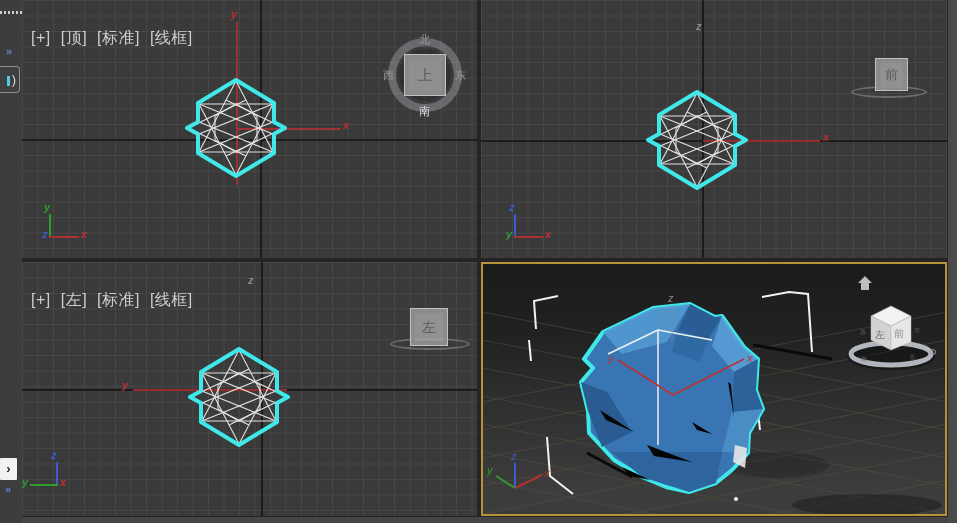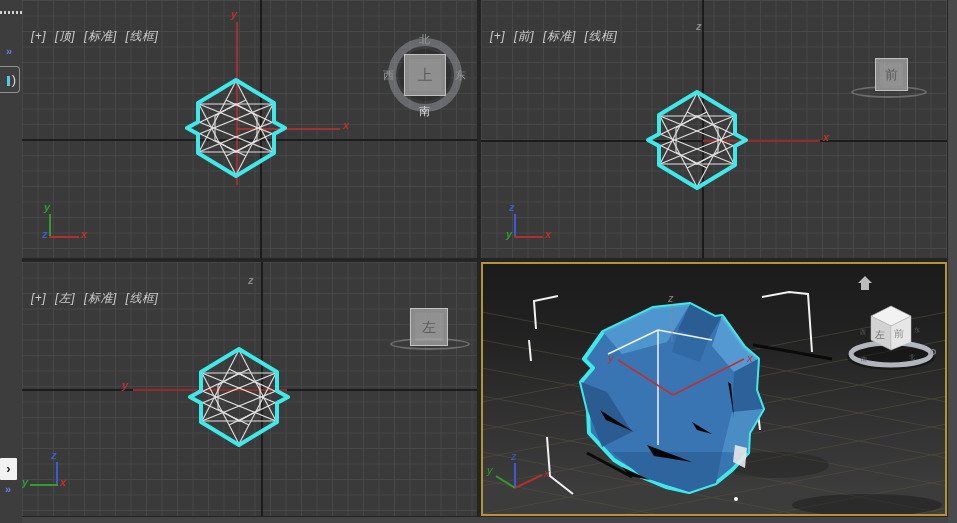--- a/index.html
+++ b/index.html
@@ -25,21 +25,21 @@
                       linear-gradient(to bottom,#474747 1px,transparent 1px);
      background-size:15.5px 15.5px;}
   .vp-top{left:22px;top:0;width:455px;height:258px;}
   .vp-front{left:481px;top:0;width:466px;height:258px;}
   .vp-left{left:22px;top:262px;width:455px;height:254px;}
   .vp-persp{left:481px;top:262px;width:466px;height:254px;box-sizing:border-box;
      border:2px solid #b49339;
      background:linear-gradient(#1b1b1b,#222 30%,#2f2f2f 55%,#3c3c3c 90%);}
   .vp svg.layer{position:absolute;left:0;top:0;}
   .vp-persp svg.layer{left:-1px;top:-2px;}
-  .vpmenu{position:absolute;left:9px;top:28px;font-size:12px;color:#cdcdcd;letter-spacing:.5px;white-space:nowrap;font-style:italic;}
+  .vpmenu{position:absolute;left:9px;top:28px;font-size:16px;color:#cdcdcd;letter-spacing:.5px;white-space:nowrap;}
   .vp-persp .vpmenu{left:10px;top:18px;}
   .vpmenu span{margin-right:5px;cursor:default;}
   .axl{position:absolute;font-size:11px;font-style:italic;font-weight:bold;}
   .red{color:#c03030;} .grn{color:#2f9e2f;} .blu{color:#3b5bd4;} .gry{color:#8a8a8a;}
   .tline{position:absolute;}
   
   .ring{position:absolute;border-radius:50%;box-sizing:border-box;}
   .cubeface{position:absolute;background:rgba(168,168,168,.8);border:1px solid rgba(212,212,212,.7);
      box-shadow:inset 0 0 0 4px rgba(135,135,135,.55);color:#5c5c5c;text-align:center;box-sizing:border-box;}
   .cdir{position:absolute;font-size:11px;color:#9a9a9a;}
@@ -121,26 +121,20 @@
     <svg class="layer" width="466" height="258">
       <line x1="222" y1="0" x2="222" y2="258" stroke="#121212" stroke-width="1.5"></line>
       <line x1="0" y1="141" x2="466" y2="141" stroke="#121212" stroke-width="1.5"></line>
       <line x1="222" y1="141" x2="339" y2="141" stroke="#c03030" stroke-width="1.5"></line>
       <g transform="translate(166,90)">
         <use href="#starwire"></use>
       </g>
     </svg>
     <span class="axl gry" style="left:215px;top:20px">z</span>
     <span class="axl red" style="left:342px;top:131px">x</span>
-    <div class="vpmenu">
-      <span>[+]</span>
-      <span>[前]</span>
-      <span>[标准]</span>
-      <span>[线框]</span>
-    </div>
     <div class="ellip" style="left:370px;top:86px;width:76px;height:12px"></div>
     <div class="cubeface" style="left:394px;top:58px;width:33px;height:33px;font-size:13px;line-height:31px">前</div>
     <div class="tline" style="left:33px;top:214px;width:2px;height:24px;background:#3b5bd4"></div>
     <div class="tline" style="left:33px;top:236px;width:29px;height:2px;background:#b03030"></div>
     <span class="axl blu" style="left:28px;top:201px">z</span>
     <span class="axl red" style="left:64px;top:228px">x</span>
     <span class="axl grn" style="left:25px;top:228px">y</span>
   </div>
 
   <div class="vp ortho vp-left">

